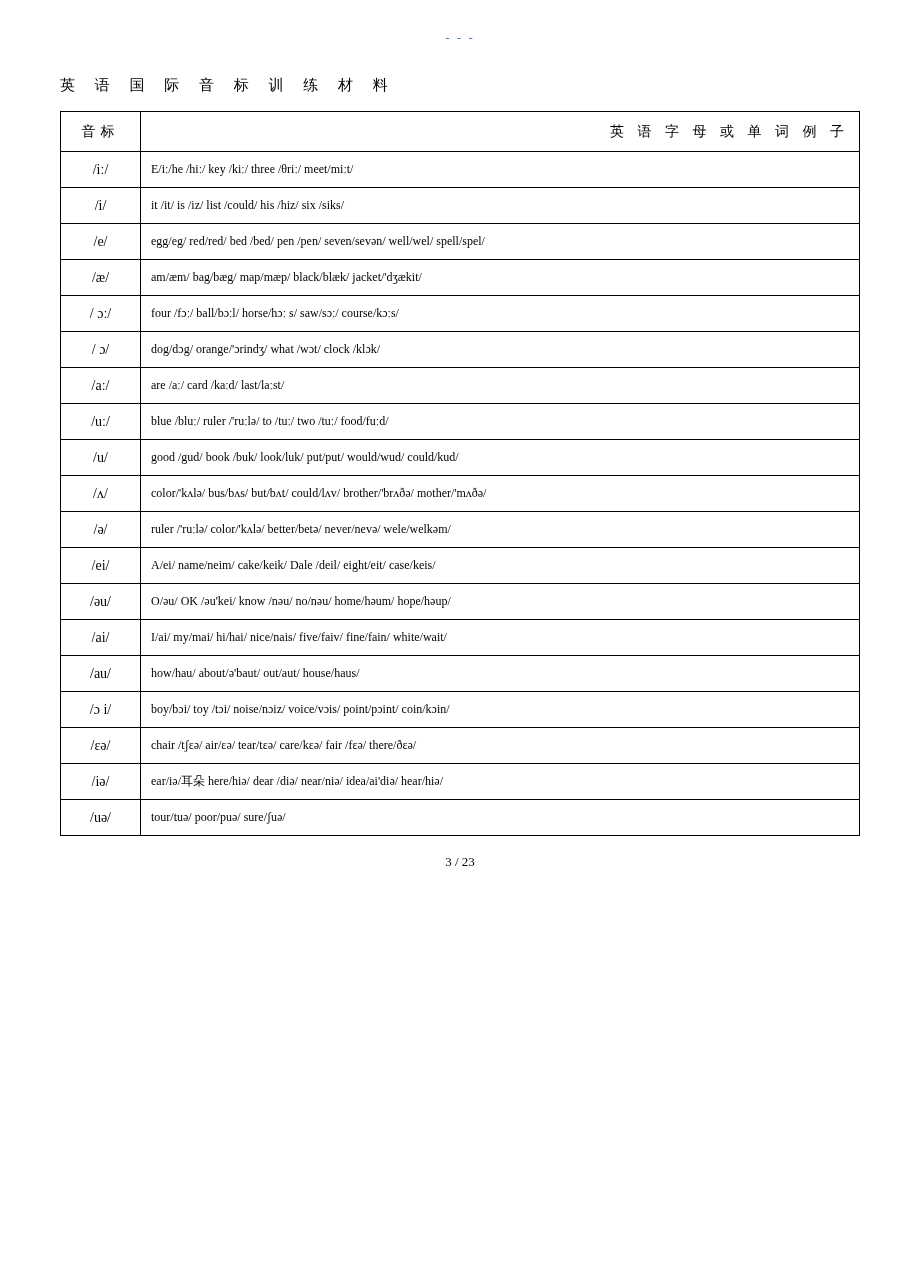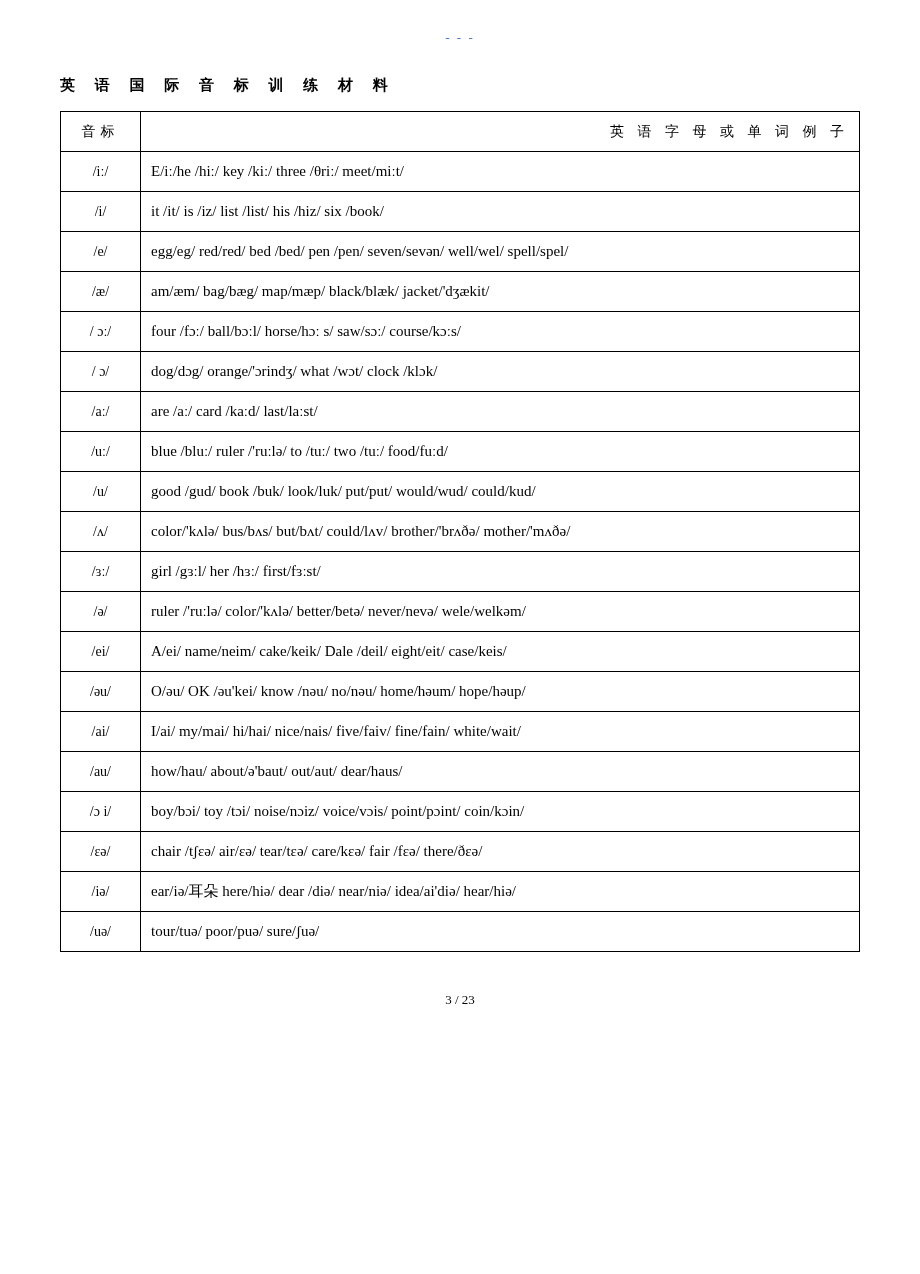--- a/index.html
+++ b/index.html
@@ -16,21 +16,21 @@
       text-align: center;
       color: #4472C4;
       font-size: 13px;
       margin-bottom: 30px;
       letter-spacing: 2px;
     }
     .page-title {
       font-size: 15px;
       letter-spacing: 8px;
       margin-bottom: 16px;
-      font-weight: bold;
+      font-weight: normal;
     }
     table {
       width: 100%;
       border-collapse: collapse;
       border: 1px solid #000;
     }
     th, td {
       border: 1px solid #000;
       padding: 6px 10px;
       vertical-align: middle;
@@ -42,26 +42,26 @@
       font-size: 14px;
       text-align: right;
     }
     .phoneme-cell {
       width: 80px;
       text-align: center;
       font-size: 14px;
       white-space: nowrap;
     }
     .example-cell {
-      font-size: 15px;
+      font-size: 12px;
       line-height: 1.8;
     }
     .page-footer {
       text-align: center;
-      margin-top: 40px;
+      margin-top: 18px;
       font-size: 13px;
       color: #000;
     }
     td { height: 36px; }
     .th-row th { height: 40px; letter-spacing: 5px; }
   </style>
 </head>
 <body>
 
 <div class="page-header">
@@ -77,21 +77,21 @@
       <th>英    语    字    母    或    单    词    例    子</th>
     </tr>
   </thead>
   <tbody id="table-body">
   <tr>
         <td class="phoneme-cell">/iː/</td>
         <td class="example-cell">E/iː/he /hiː/   key /kiː/   three /θriː/ meet/miːt/</td>
       </tr>
       <tr>
         <td class="phoneme-cell">/i/</td>
-        <td class="example-cell">it /it/   is /iz/   list /list/   his /hiz/   six /book/</td>
+        <td class="example-cell">it /it/   is /iz/   list /could/   his /hiz/   six /siks/</td>
       </tr>
       <tr>
         <td class="phoneme-cell">/e/</td>
         <td class="example-cell">egg/eg/ red/red/   bed /bed/ pen /pen/ seven/sevən/ well/wel/   spell/spel/</td>
       </tr>
       <tr>
         <td class="phoneme-cell">/æ/</td>
         <td class="example-cell">am/æm/   bag/bæg/   map/mæp/   black/blæk/   jacket/'dʒækit/</td>
       </tr>
       <tr>
@@ -112,42 +112,38 @@
       </tr>
       <tr>
         <td class="phoneme-cell">/u/</td>
         <td class="example-cell">good /gud/     book /buk/ look/luk/   put/put/   would/wud/   could/kud/</td>
       </tr>
       <tr>
         <td class="phoneme-cell">/ʌ/</td>
         <td class="example-cell">color/'kʌlə/ bus/bʌs/   but/bʌt/ could/lʌv/   brother/'brʌðə/   mother/'mʌðə/</td>
       </tr>
       <tr>
-        <td class="phoneme-cell">/ɜː/</td>
-        <td class="example-cell">girl /gɜːl/   her /hɜː/ first/fɜːst/</td>
-      </tr>
-      <tr>
         <td class="phoneme-cell">/ə/</td>
         <td class="example-cell">ruler /'ruːlə/ color/'kʌlə/   better/betə/   never/nevə/   wele/welkəm/</td>
       </tr>
       <tr>
         <td class="phoneme-cell">/ei/</td>
         <td class="example-cell">A/ei/ name/neim/ cake/keik/   Dale /deil/   eight/eit/   case/keis/</td>
       </tr>
       <tr>
         <td class="phoneme-cell">/əu/</td>
         <td class="example-cell">O/əu/   OK /əu'kei/   know /nəu/   no/nəu/   home/həum/   hope/həup/</td>
       </tr>
       <tr>
         <td class="phoneme-cell">/ai/</td>
         <td class="example-cell">I/ai/   my/mai/   hi/hai/ nice/nais/ five/faiv/ fine/fain/ white/wait/</td>
       </tr>
       <tr>
         <td class="phoneme-cell">/au/</td>
-        <td class="example-cell">how/hau/   about/ə'baut/   out/aut/   dear/haus/</td>
+        <td class="example-cell">how/hau/   about/ə'baut/   out/aut/   house/haus/</td>
       </tr>
       <tr>
         <td class="phoneme-cell">/ɔ i/</td>
         <td class="example-cell">boy/bɔi/   toy /tɔi/   noise/nɔiz/   voice/vɔis/   point/pɔint/   coin/kɔin/</td>
       </tr>
       <tr>
         <td class="phoneme-cell">/εə/</td>
         <td class="example-cell">chair /tʃεə/   air/εə/   tear/tεə/   care/kεə/   fair /fεə/   there/ðεə/</td>
       </tr>
       <tr>

